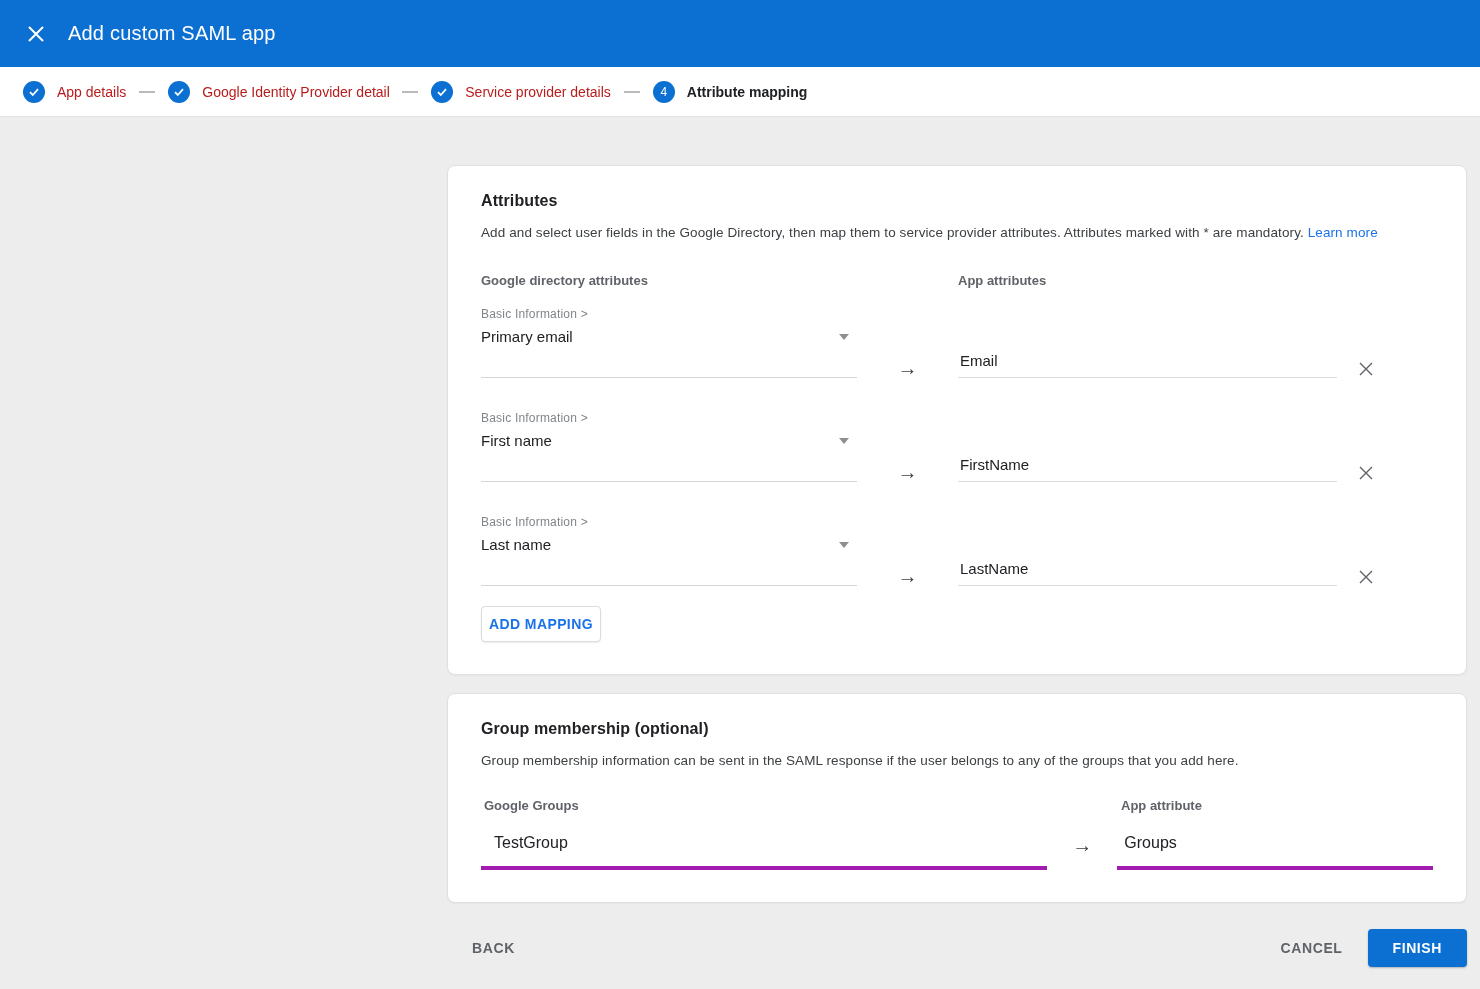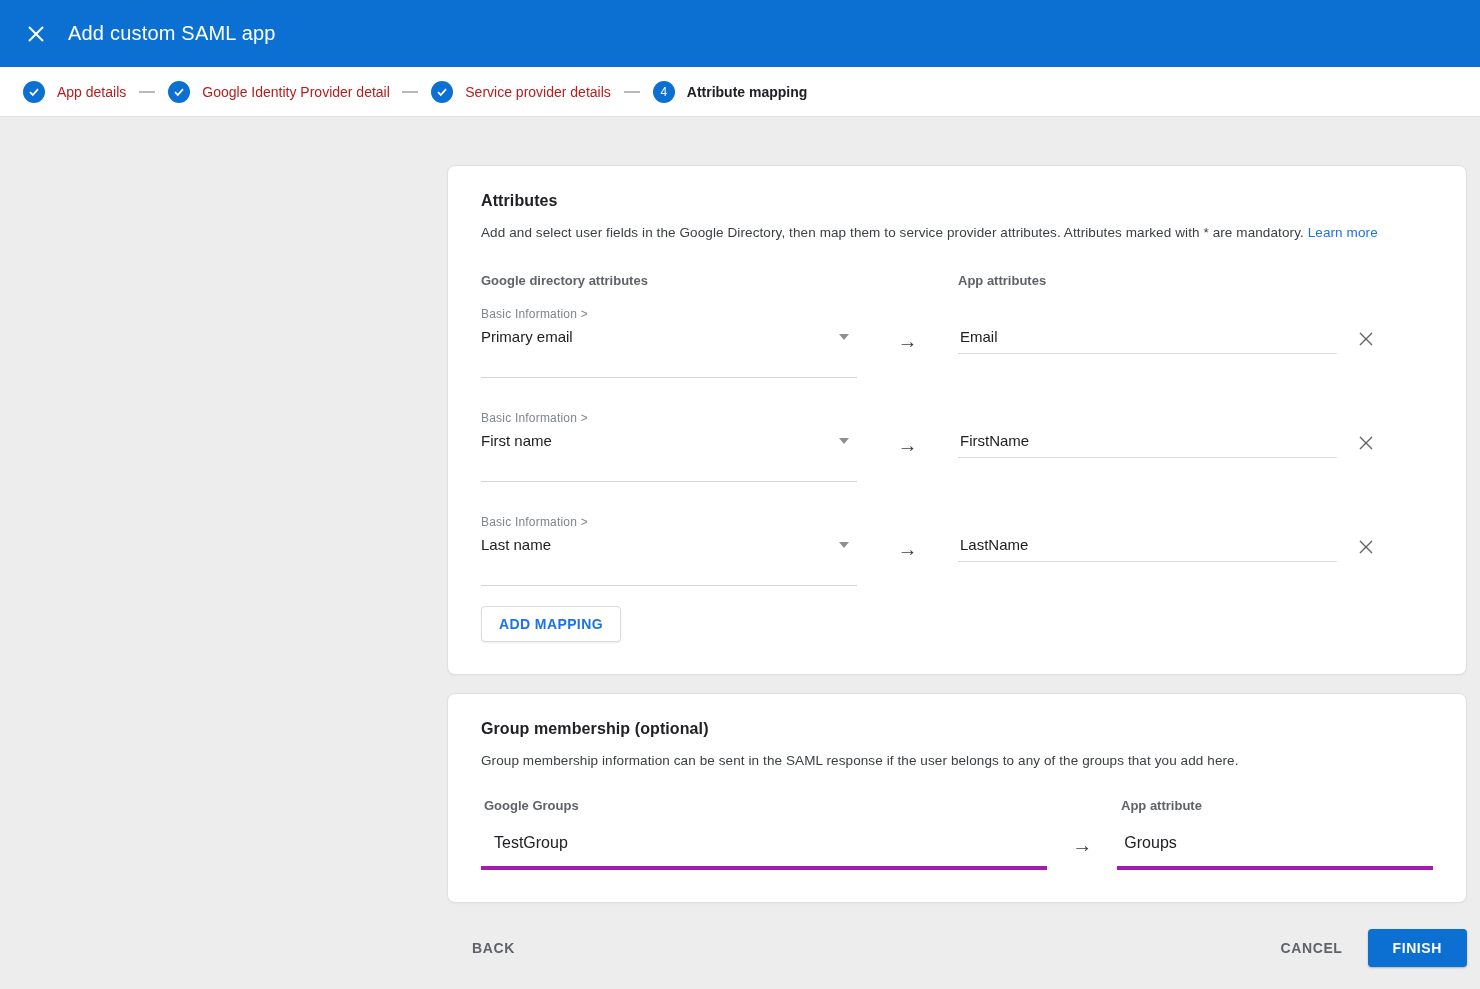--- a/index.html
+++ b/index.html
@@ -66,21 +66,21 @@
   .card-title { margin: 0; font-size: 16px; font-weight: 700; color: #202124; letter-spacing: 0.1px; }
   .card-desc { margin: 15px 0 0 0; font-size: 13.5px; color: #3c4043; letter-spacing: 0.1px; }
   .link { color: #1a73e8; text-decoration: none; cursor: pointer; }
 
   
   .col-headers { display: flex; margin-top: 33px; font-size: 13px; font-weight: 700; color: #5f6368; }
   .col-left { width: 477px; }
   .col-right { flex: 1; }
 
   
-  .map-row { display: flex; align-items: flex-start; margin-top: 19px; }
+  .map-row { display: flex; align-items: flex-end; margin-top: 19px; }
   .map-row + .map-row { margin-top: 33px; }
   .gd-col { width: 376px; cursor: pointer; }
   .gd-category { font-size: 12px; color: #80868b; letter-spacing: 0.2px; }
   .gd-value-row {
     display: flex; align-items: center; justify-content: space-between;
     margin-top: 7px; padding-bottom: 32px;
     border-bottom: 1px solid #d4d4d4;
   }
   .gd-value { font-size: 15px; color: #202124; }
   .tri {
@@ -98,21 +98,21 @@
     padding: 0 0 8px 2px;
   }
   .row-close {
     margin-left: 20px; margin-top: 23px;
     width: 18px; height: 18px; padding: 0;
     background: none; border: none; cursor: pointer;
     display: flex; align-items: center; justify-content: center;
   }
 
   .add-mapping {
-    margin-top: 20px; height: 36px; padding: 0 17px;
+    margin-top: 20px; height: 36px; padding: 0 7px;
     background: #ffffff; border: 1px solid #dadce0; border-radius: 4px;
     color: #1a73e8; font-family: inherit; font-size: 14px; font-weight: 700;
     letter-spacing: 0.4px; cursor: pointer;
     box-shadow: 0 1px 2px rgba(0,0,0,0.08);
   }
 
   
   .card.group { margin-top: 18px; }
   .group-col-headers { display: flex; margin-top: 30px; font-size: 13px; font-weight: 700; color: #5f6368; }
   .gc-left { width: 640px; padding-left: 3px; }

